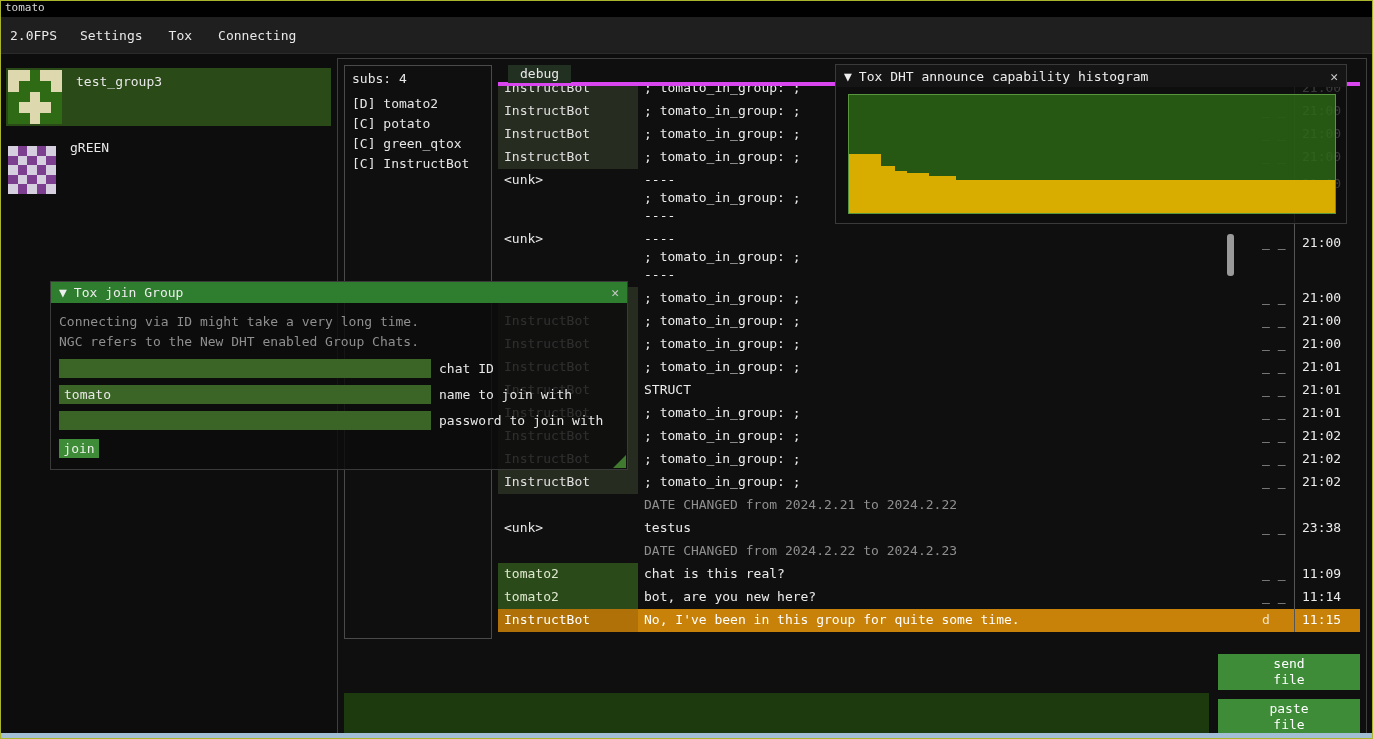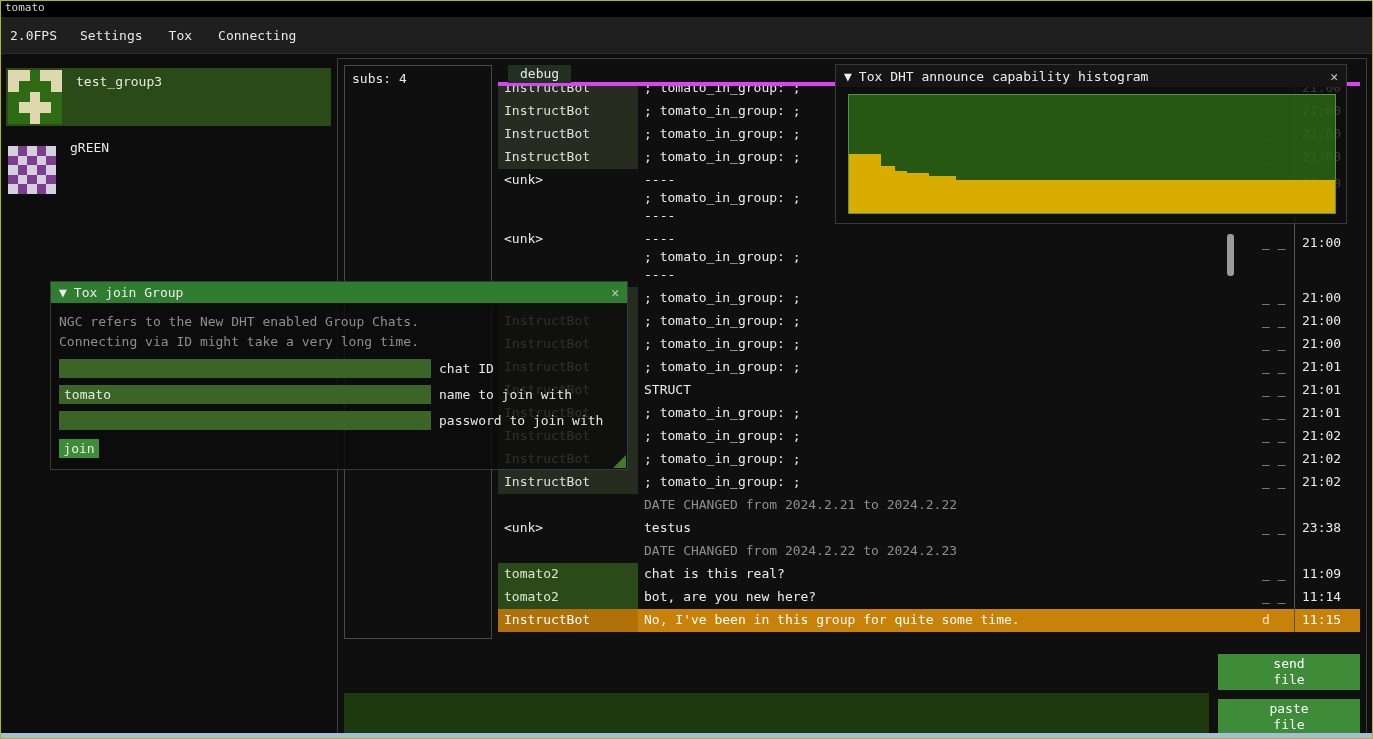--- a/index.html
+++ b/index.html
@@ -164,20 +164,26 @@
           <div style="background: rgb(214, 207, 224);"></div>
         </div>
       <div class="group-label">gREEN</div>
     </div>
   </div>
 
   <div class="main">
     <div class="top">
       <div class="members">
         <div class="members-header">subs: 4</div>
+        <div class="list">
+            <div class="member">[D] tomato2</div>
+            <div class="member">[C] potato</div>
+            <div class="member">[C] green_qtox</div>
+            <div class="member">[C] InstructBot</div>
+          </div>
       </div>
 
       <div class="chatpane">
         <div class="tabbar">
           <span class="tab">debug</span>
         </div>
         <div class="messages">
           <div class="rows">
               <div class="crow">
                 <div class="cname dark">InstructBot</div>
@@ -344,22 +350,22 @@
   </div>
 </div>
 
 <div class="imwin join-win">
   <div class="imtitle">
     <span>▼</span>
     <span>Tox join Group</span>
     <span class="closex">✕</span>
   </div>
   <div class="imbody">
+    <div class="jdesc">Connecting via ID might take a very long time.</div>
     <div class="jdesc">NGC refers to the New DHT enabled Group Chats.</div>
-    <div class="jdesc">Connecting via ID might take a very long time.</div>
     <div>
         <div class="jrow">
           <input type="text" class="jinput" style="">
           <span class="jlabel">chat ID</span>
         </div>
         <div class="jrow">
           <input type="text" class="jinput" value="tomato" style="">
           <span class="jlabel">name to join with</span>
         </div>
         <div class="jrow">

